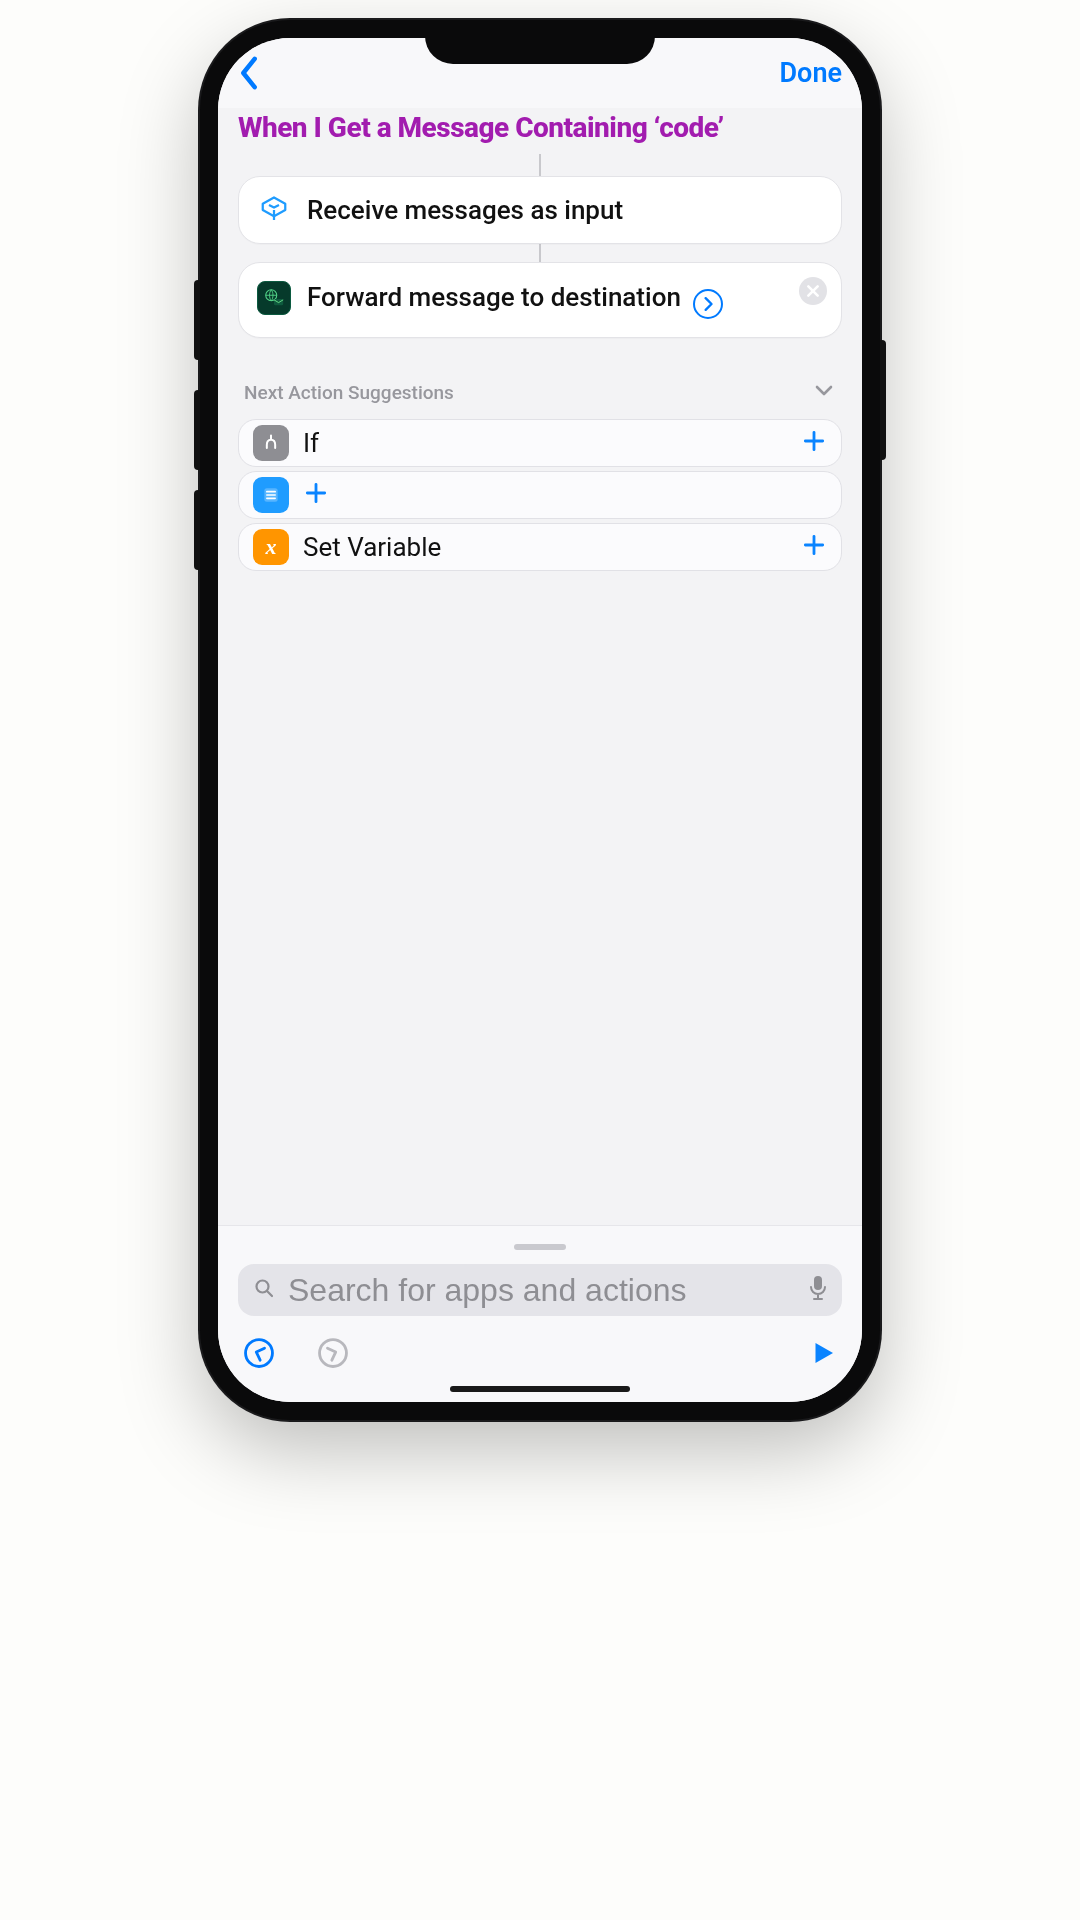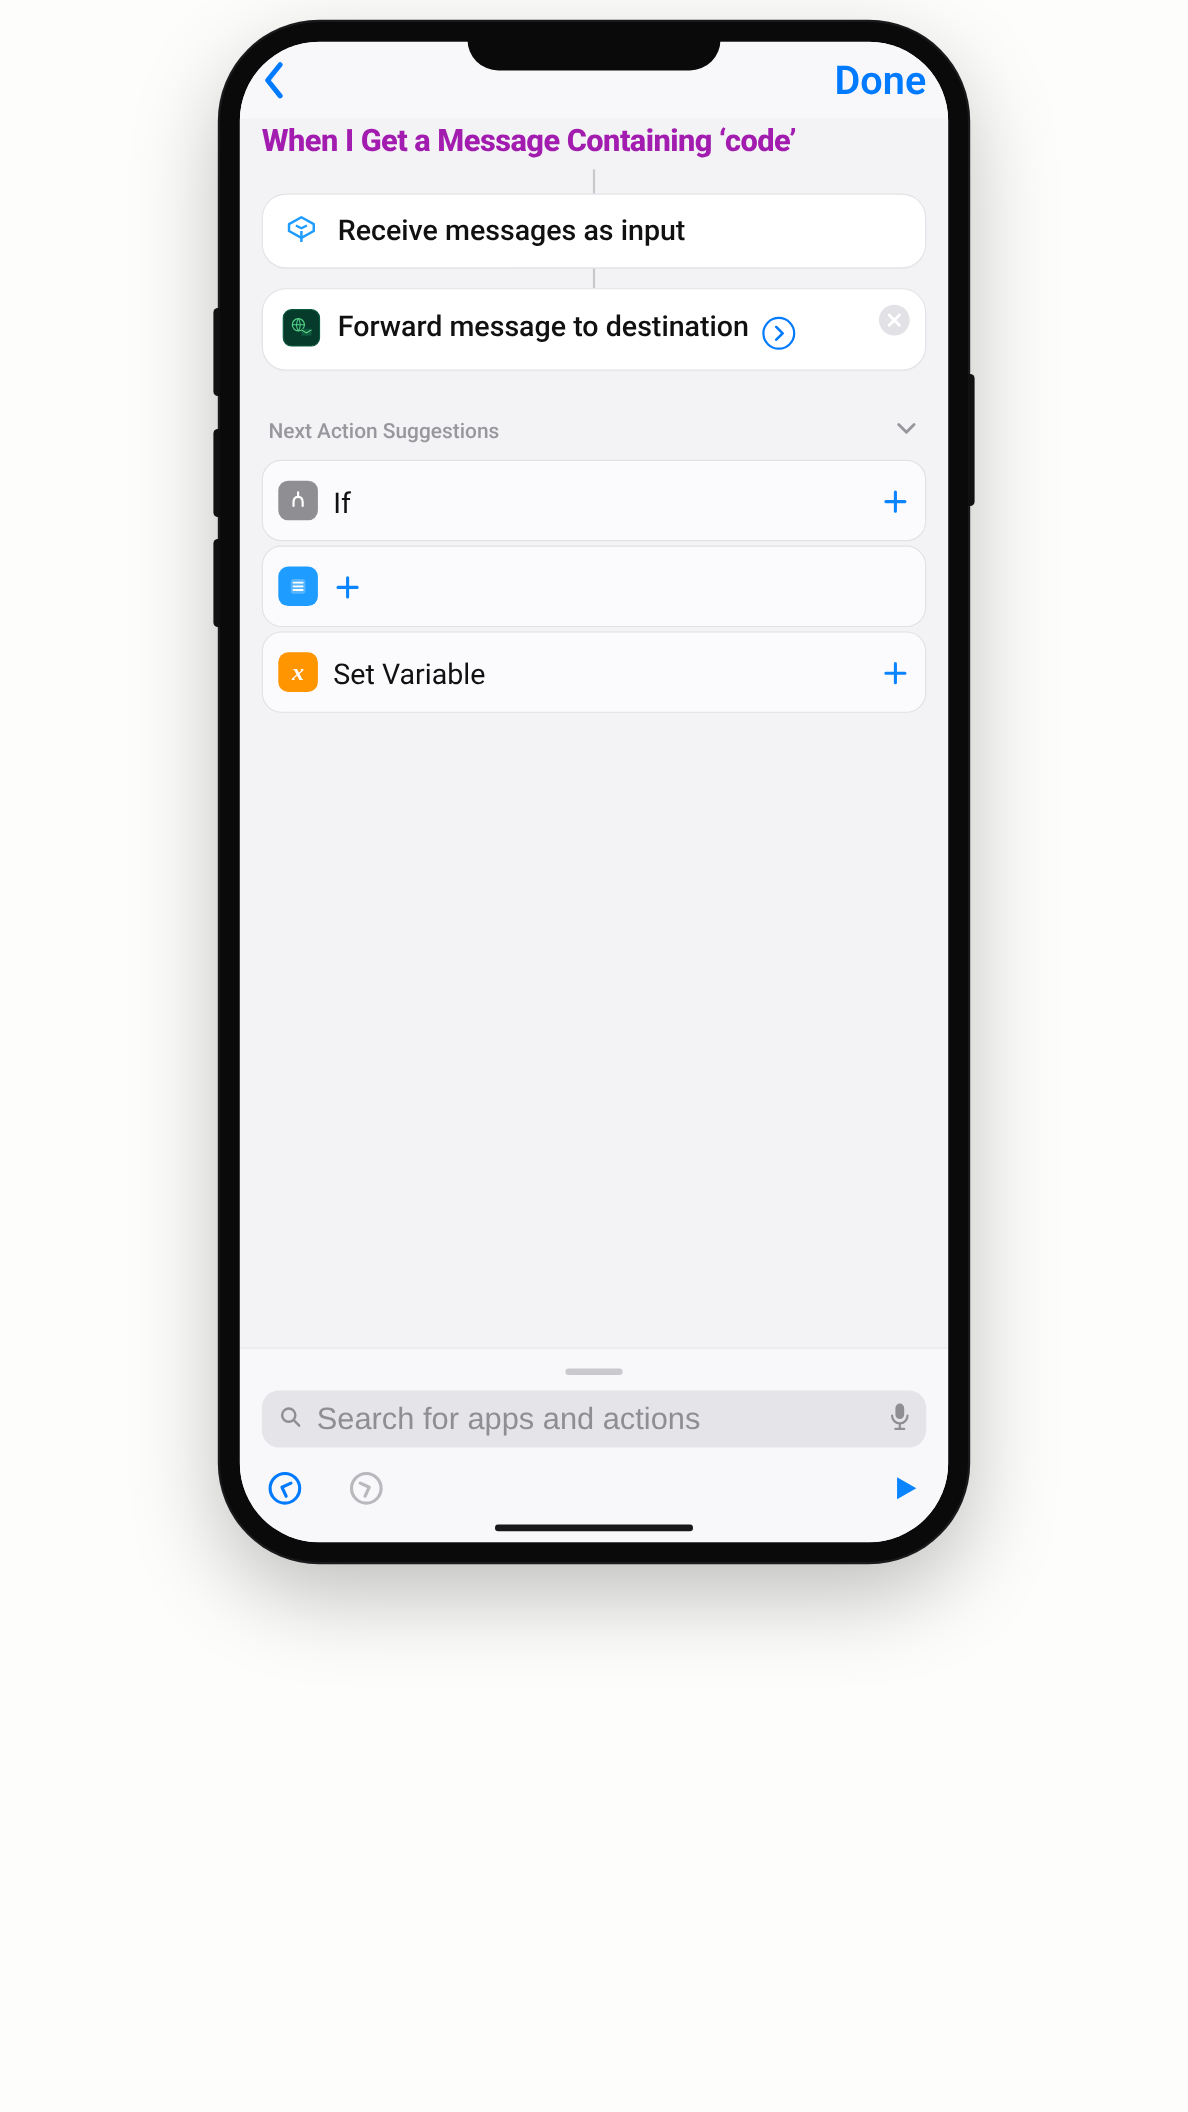--- a/index.html
+++ b/index.html
@@ -77,21 +77,21 @@
   .batt { display:flex; align-items:center; }
 
   
   .nav {
     height: 70px;
     display:flex; align-items:center; justify-content:space-between;
     padding: 0 20px;
     background:#f8f8fa;
   }
   .back { color:#007aff; display:flex; align-items:center; }
-  .done { color:#007aff; font-size:36px; font-weight:600; }
+  .done { color:#007aff; font-size:27px; font-weight:600; }
 
   .content {
     flex:1 1 auto;
     background:#f3f3f5;
     padding: 0 20px;
     overflow:hidden;
   }
   .title {
     font-size:28px; font-weight:800; letter-spacing:-.5px;
     line-height:1.15; color:#a21caf;
@@ -142,22 +142,22 @@
   }
   .section-head{
     display:flex; align-items:center; justify-content:space-between;
     padding: 22px 6px 12px 6px;
     color:#97979d; font-size:19px; font-weight:500;
   }
   .suggestion {
     background:#fbfbfd;
     border:1px solid #e1e1e6;
     border-radius:18px;
-    padding:18px 14px;
-    display:flex; align-items:flex-end; gap:14px;
+    padding:5px 14px;
+    display:flex; align-items:center; gap:14px;
     margin-bottom:4px;
   }
   .suggestion .slabel { font-size:26px; color:#111; flex:1; }
   .sicon {
     width:36px;height:36px;border-radius:9px;
     display:flex;align-items:center;justify-content:center;
     color:#fff; font-weight:700;
   }
   .sicon.gray{background:#8e8e93;}
   .sicon.blue{background:#1f9cff;}
@@ -174,21 +174,21 @@
     width:52px;height:6px;background:#c9c9ce;border-radius:4px;
     margin:0 auto 14px auto;
   }
   .searchbar{
     background:#e4e4e9;border-radius:16px;height:52px;
     display:flex;align-items:center;gap:12px;padding:0 14px;
     color:#8e8e93;
   }
   .searchbar input{
     flex:1;border:0;background:transparent;outline:0;
-    font-size:28px;color:#222;
+    font-size:32px;color:#222;
   }
   .searchbar input::placeholder{color:#8e8e93;}
   .toolbar{
     display:flex;align-items:center;justify-content:space-between;
     padding:20px 4px 0 4px;
   }
   .toolbar .left{display:flex;gap:40px;align-items:center;}
   .undo{color:#007aff;}
   .redo{color:#b8b8bd;}
   .play{color:#0a84ff;}

